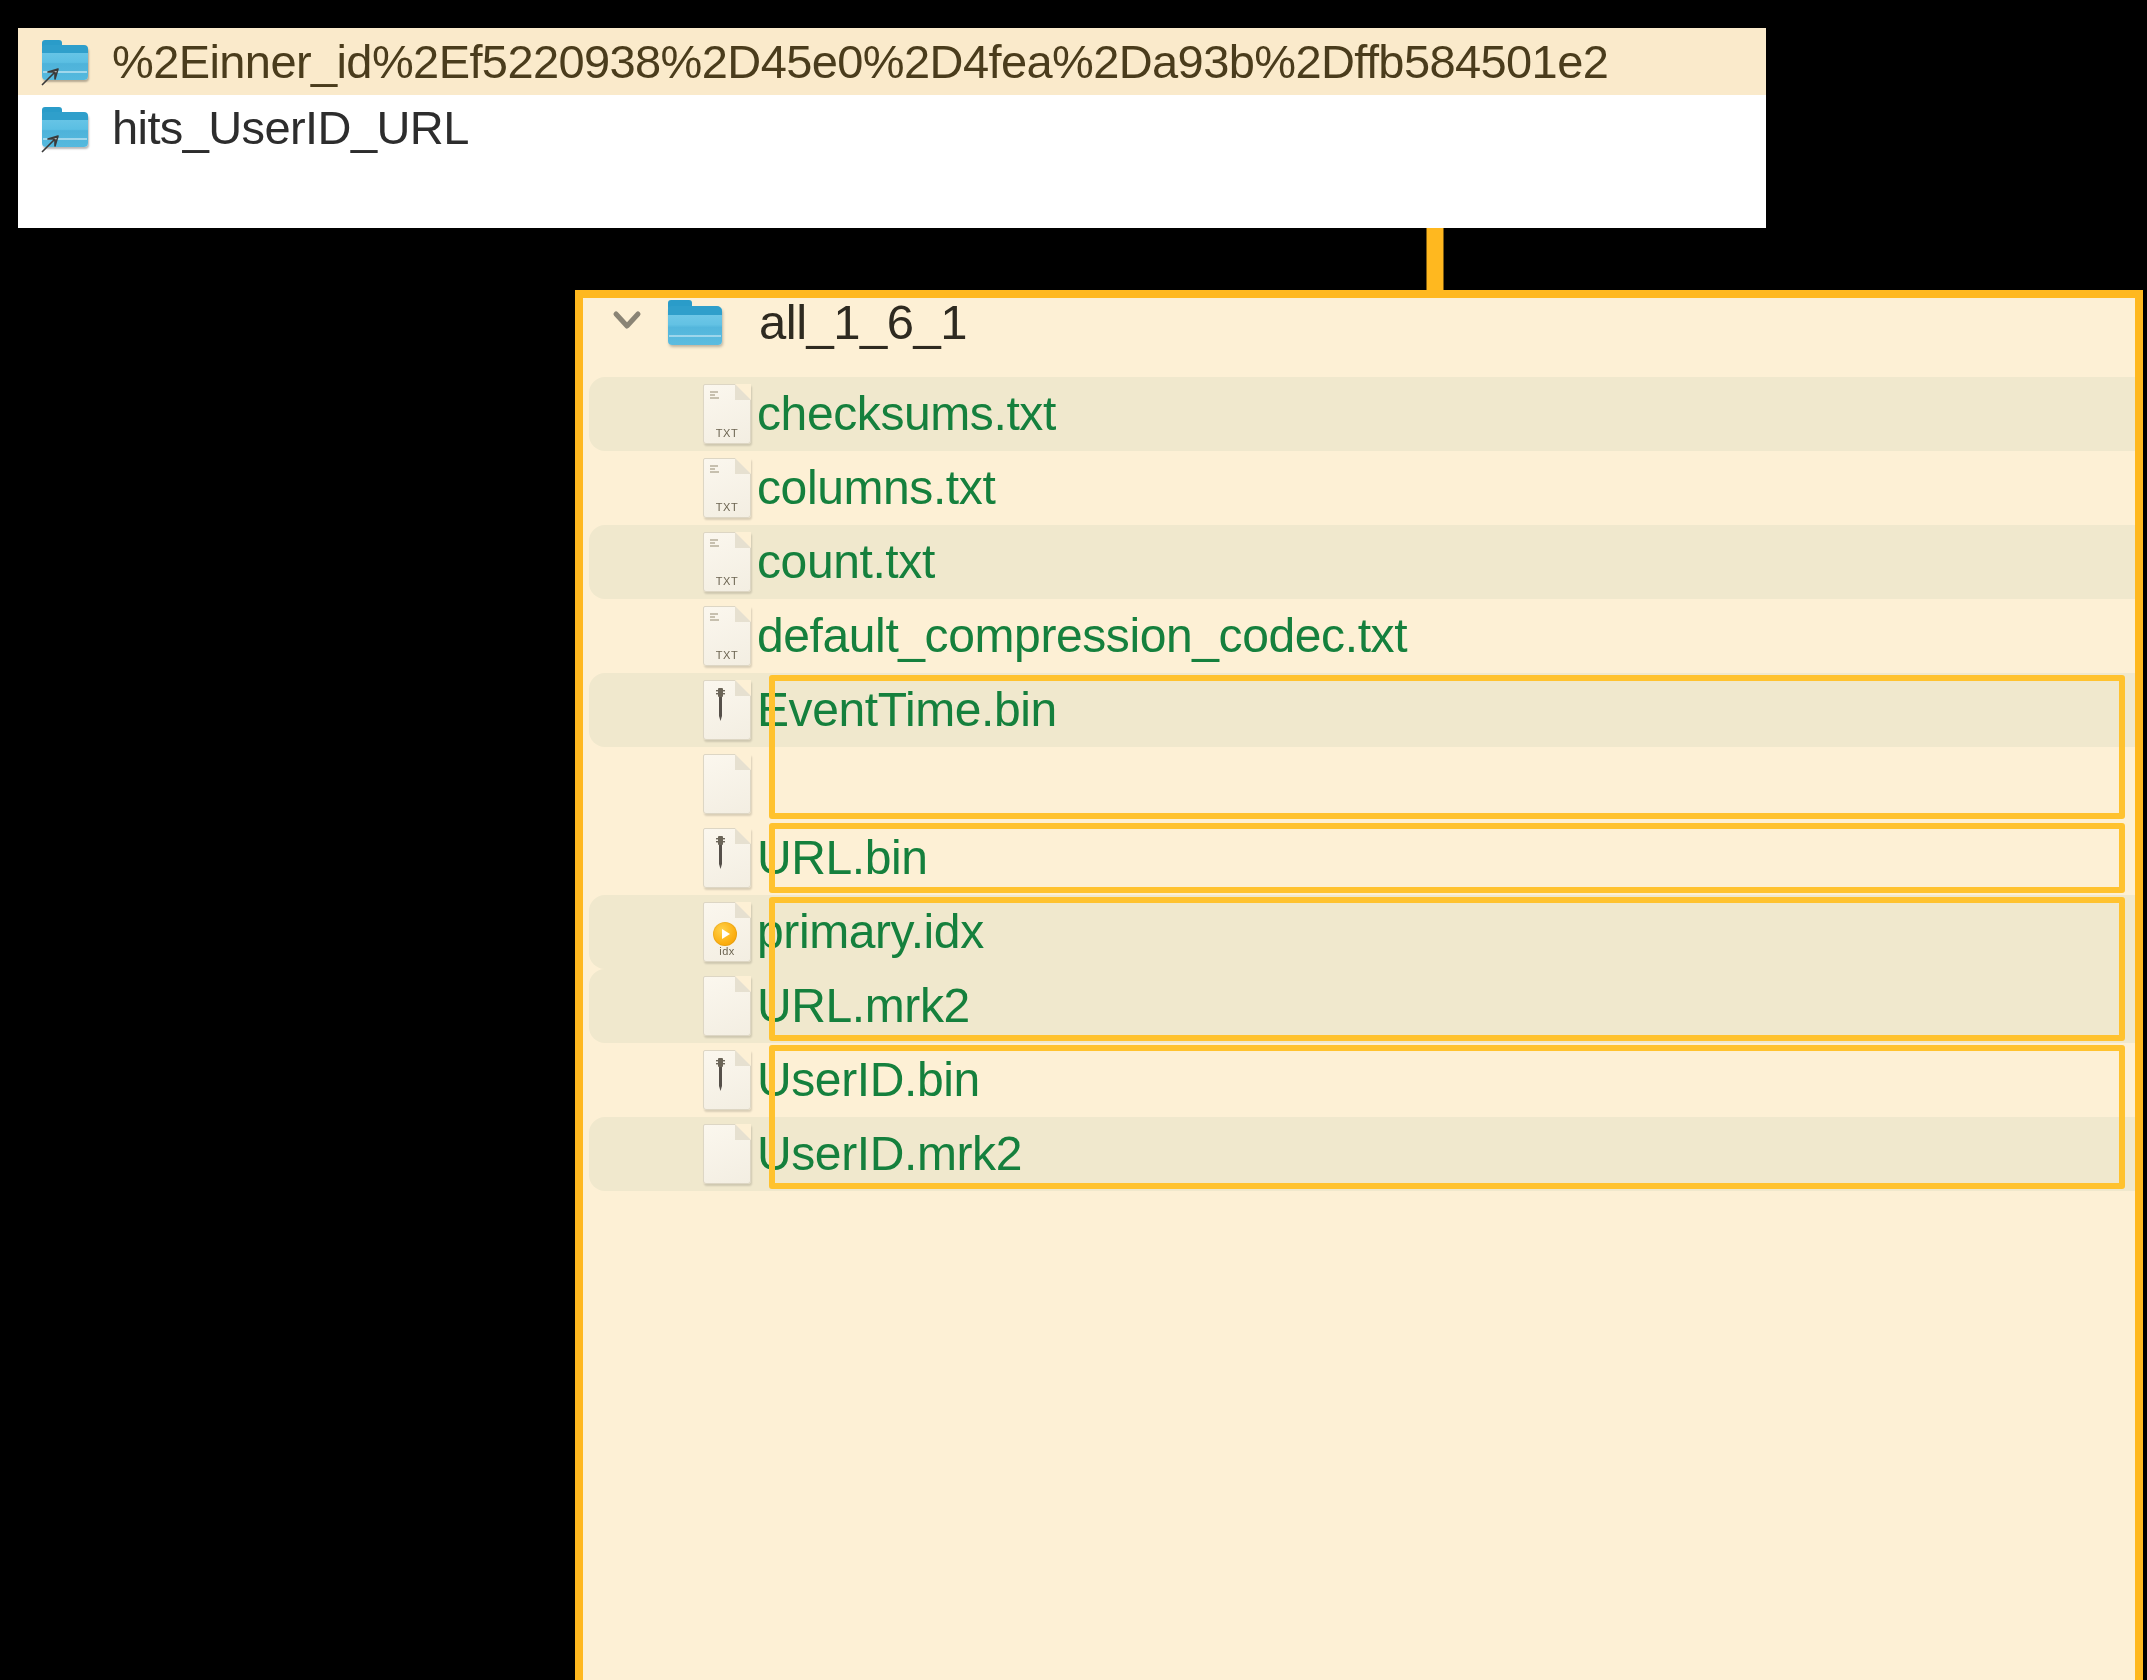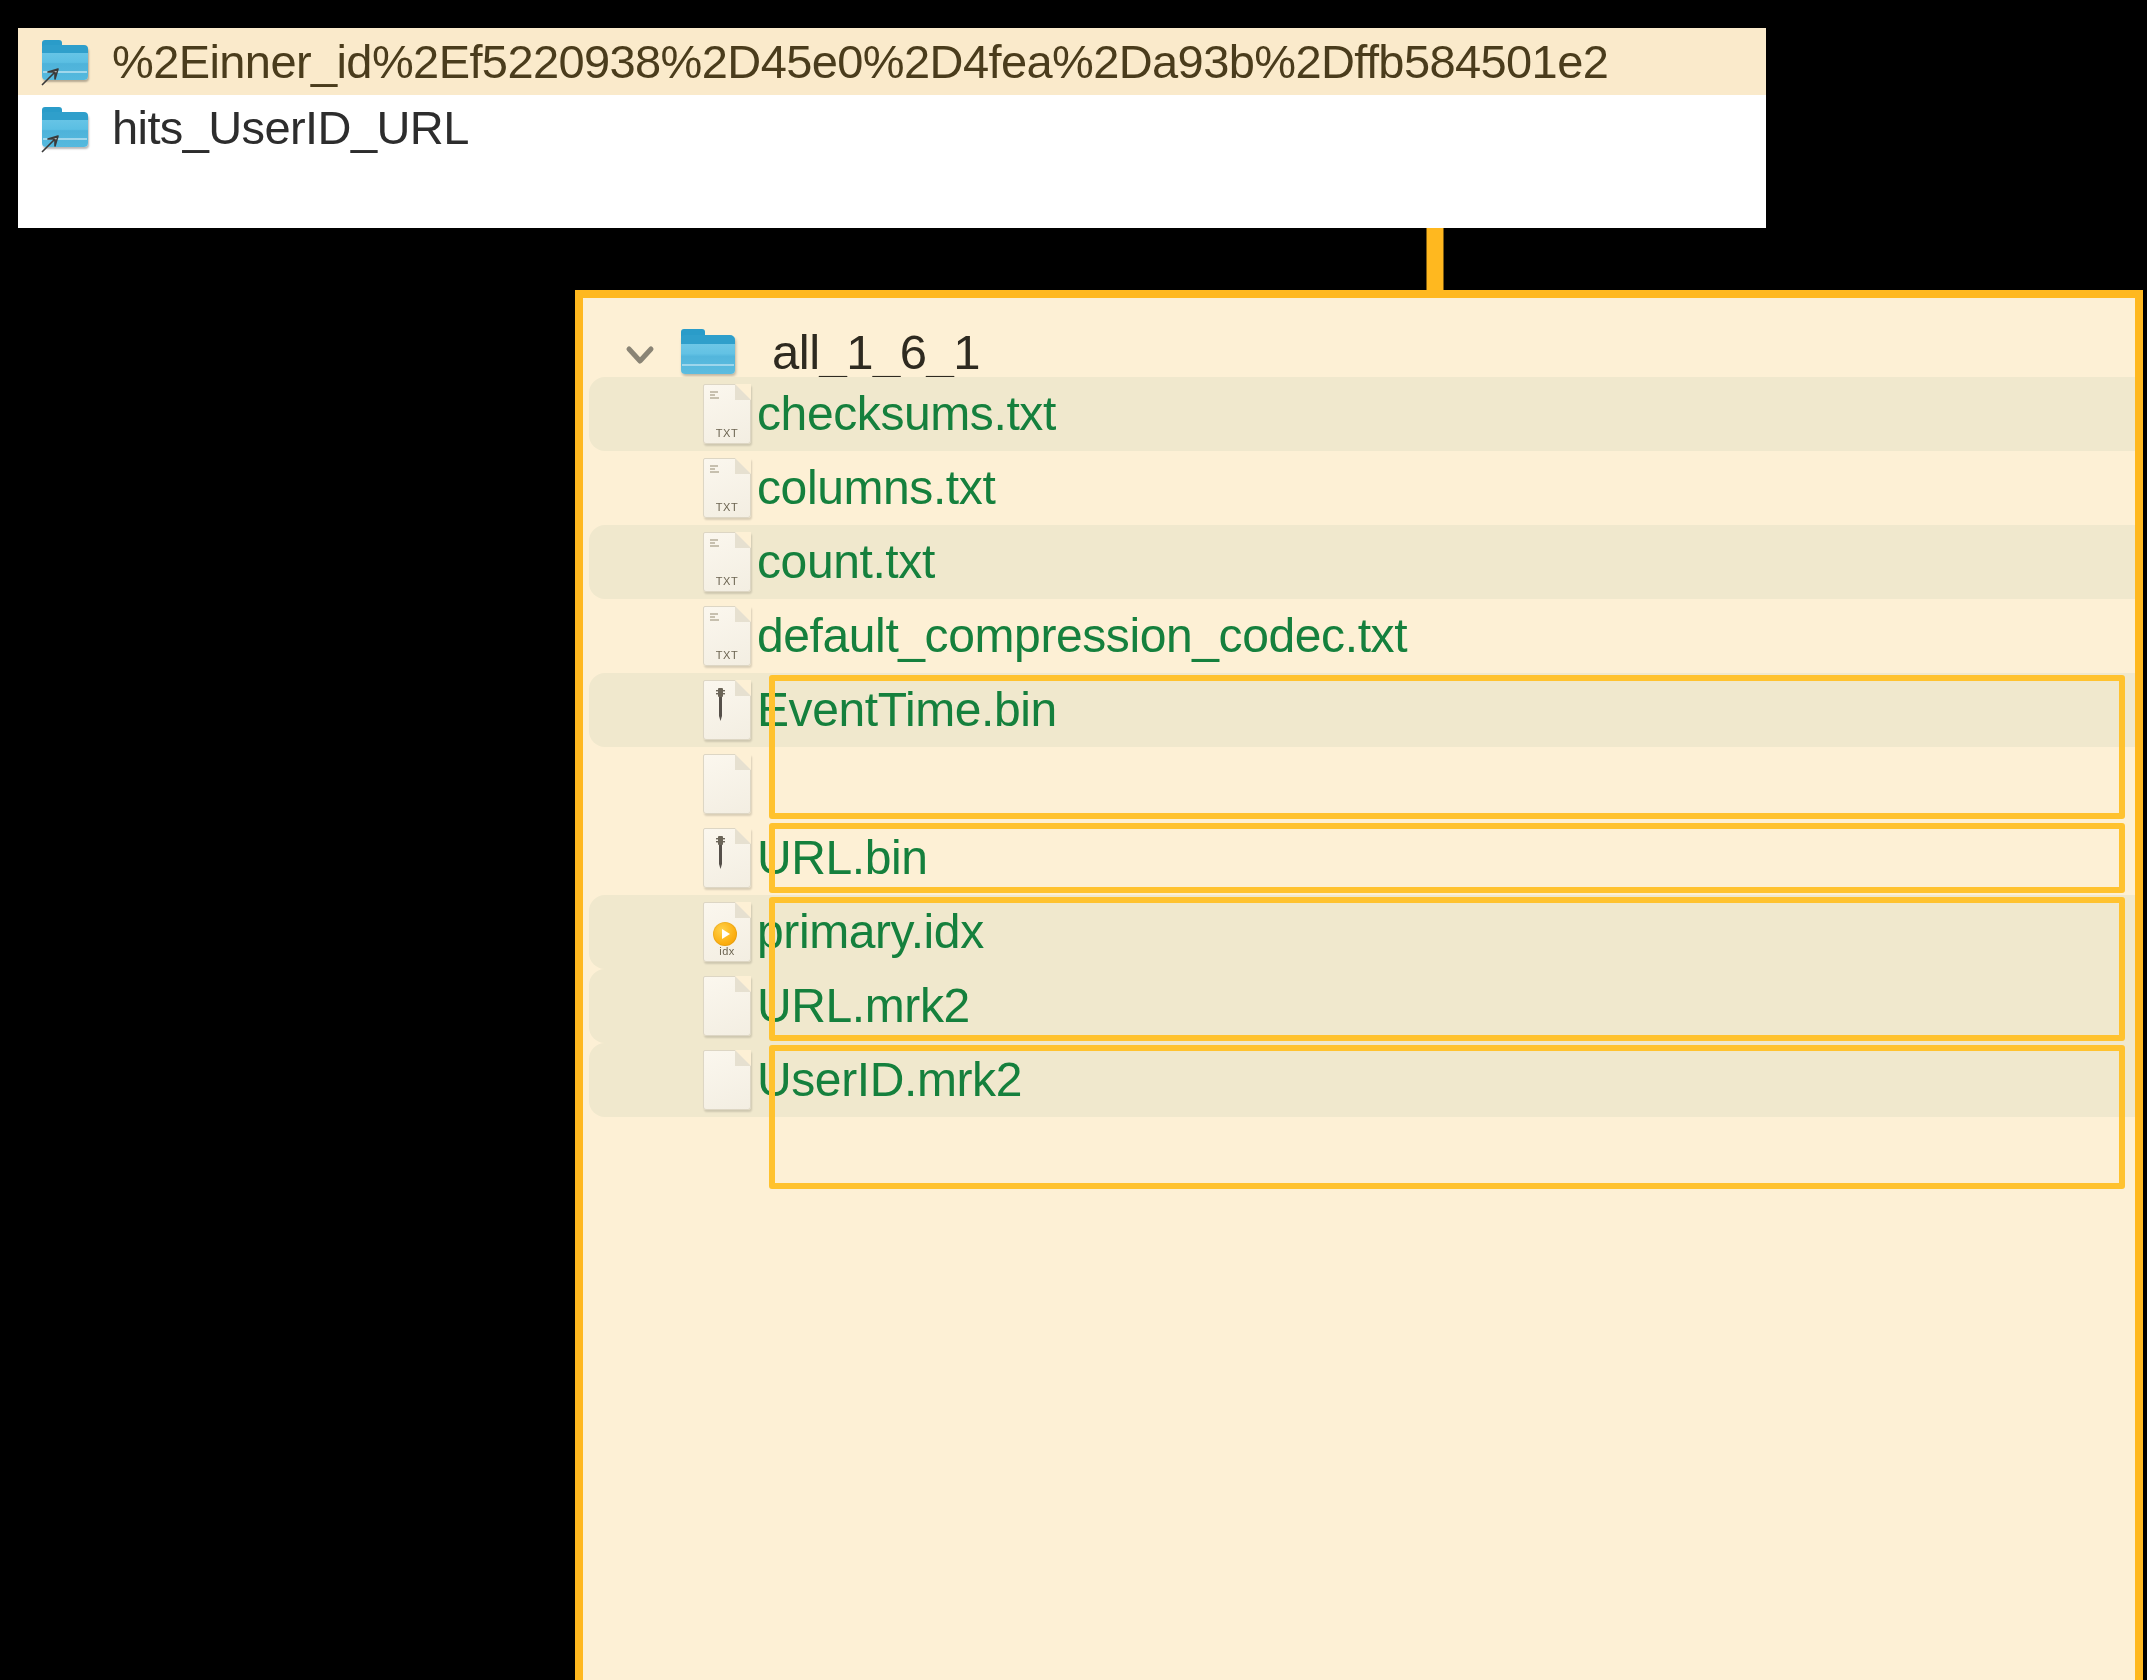--- a/index.html
+++ b/index.html
@@ -113,22 +113,22 @@
     border: 8px solid #ffb81f;
     border-bottom: none;
     box-sizing: border-box;
     overflow: hidden;
     z-index: 4;
   }
 
   .dir-row {
     height: 79px;
     display: flex;
-    align-items: flex-end;
-    padding-left: 35px;
+    align-items: flex-start;
+    padding-left: 22px;
     box-sizing: border-box;
     white-space: nowrap;
     gap: 11px;
   }
   .chevron {
     width: 44px; height: 44px;
     flex: 0 0 auto;
     display: flex; align-items: center; justify-content: center;
   }
   .dir-folder-icon {
@@ -417,20 +417,36 @@
           </span>
         </span>
         <span class="file-name">primary.idx</span>
       </div>
       <div class="file-row zebra">
         <span class="file-icon-slot">
           <span class="doc-icon"></span>
         </span>
         <span class="file-name">URL.mrk2</span>
       </div>
+      <div class="file-row">
+        <span class="file-icon-slot">
+          <span class="doc-icon">
+            <svg class="binmark" viewBox="0 0 9 34">
+              <rect x="2" y="0" width="5" height="9" rx="1" fill="#6b6558"></rect>
+              <rect x="3" y="9" width="3" height="19" fill="#56504a"></rect>
+              <path d="M3 28 L4.5 33 L6 28 Z" fill="#56504a"></path>
+              <rect x="0" y="2" width="2" height="1.4" fill="#6b6558"></rect>
+              <rect x="7" y="2" width="2" height="1.4" fill="#6b6558"></rect>
+              <rect x="0" y="5" width="2" height="1.4" fill="#6b6558"></rect>
+              <rect x="7" y="5" width="2" height="1.4" fill="#6b6558"></rect>
+            </svg>
+          </span>
+        </span>
+        <span class="file-name">UserID.bin</span>
+      </div>
       <div class="file-row zebra">
         <span class="file-icon-slot">
           <span class="doc-icon"></span>
         </span>
         <span class="file-name">UserID.mrk2</span>
       </div>
       <div class="hl-box" style="left: 186px; top: 298px; width: 1356px; height: 144px;"></div>
       <div class="hl-box" style="left: 186px; top: 446px; width: 1356px; height: 70px;"></div>
       <div class="hl-box" style="left: 186px; top: 520px; width: 1356px; height: 144px;"></div>
       <div class="hl-box" style="left: 186px; top: 668px; width: 1356px; height: 144px;"></div>

